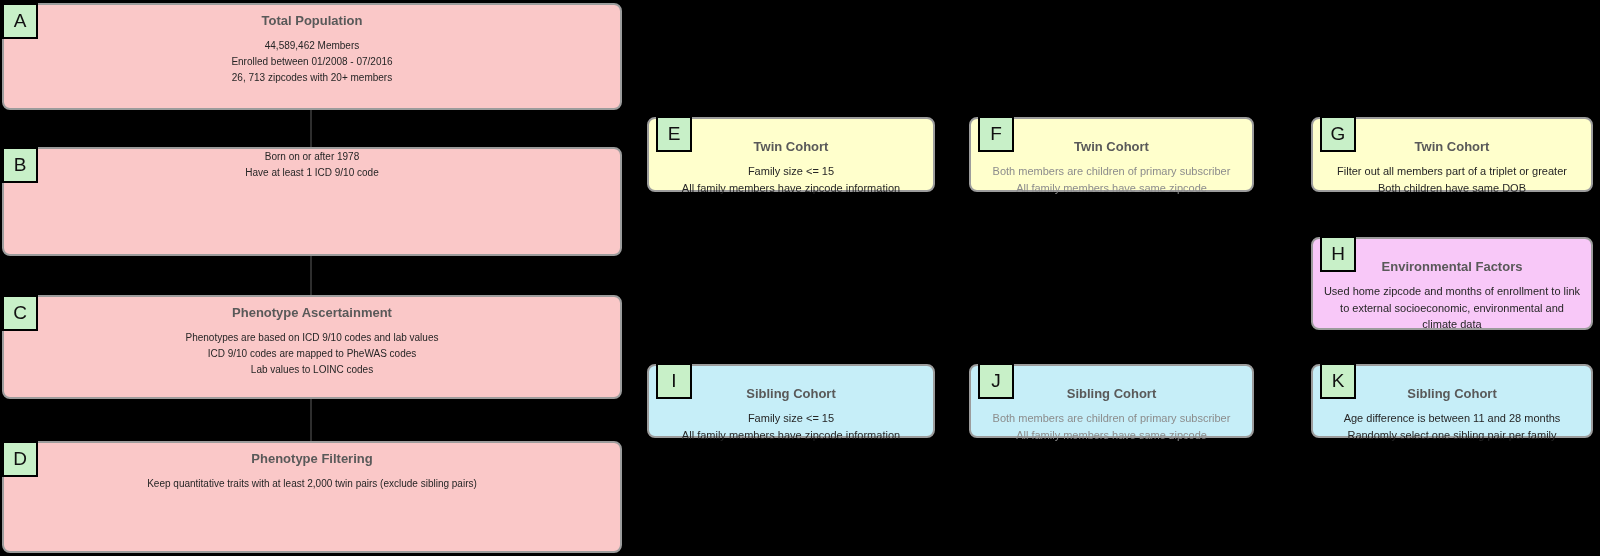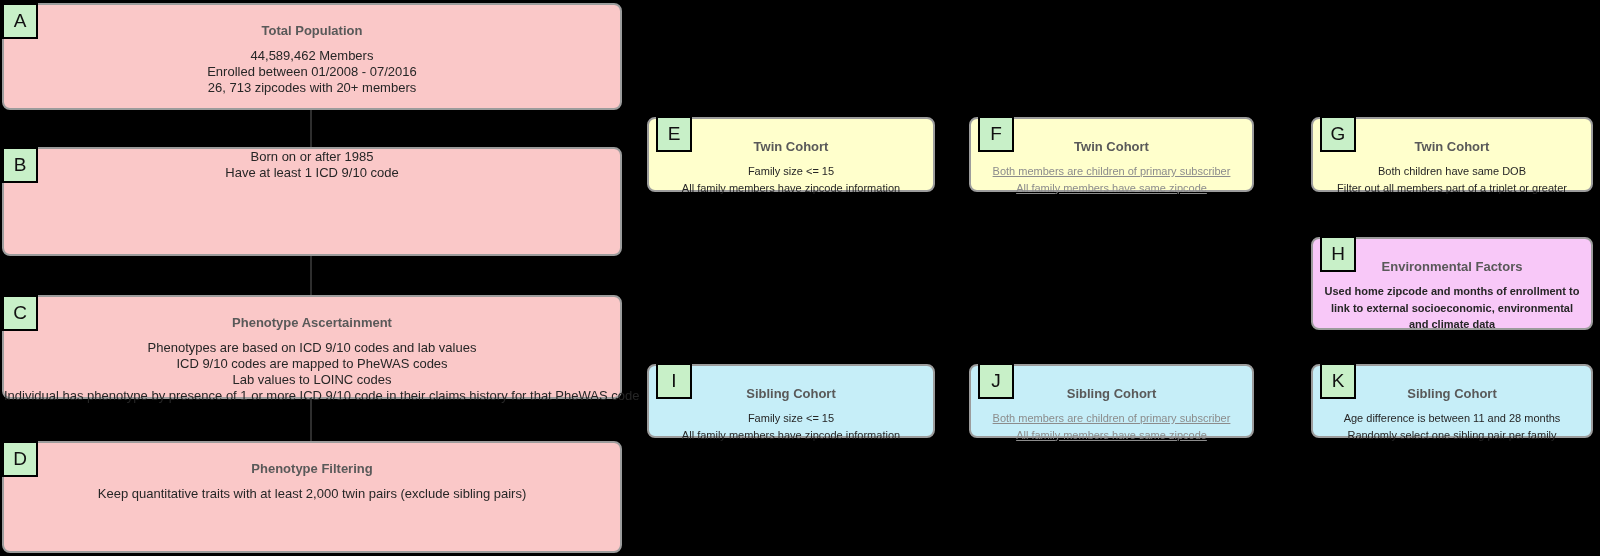--- a/index.html
+++ b/index.html
@@ -17,26 +17,26 @@
   .node.violet{background:#f8c8f8;}
   .tag{
     position:absolute;width:36px;height:36px;background:#c8f0c8;
     border:2px solid #000;box-sizing:border-box;
     display:flex;align-items:center;justify-content:center;
     font-size:19px;color:#111;z-index:2;
   }
   .tag.corner{left:-2px;top:-2px;}
   .tag.inset{left:7px;top:-3px;}
   .title{font-weight:bold;color:#595959;font-size:13px;line-height:16px;}
-  .big .title{padding-top:18px;margin-bottom:9px;}
+  .big .title{padding-top:8px;margin-bottom:9px;}
   .small .title{padding-top:20px;margin-bottom:8px;}
-  .line{font-size:13px;line-height:16px;color:#262626;white-space:nowrap;}
+  .line{font-size:10px;line-height:16px;color:#262626;white-space:nowrap;}
   .small .line{font-size:11px;line-height:16.5px;}
-  .line.wrap{white-space:normal;padding:0 10px;font-weight:bold;}
-  .dim .line{color:#8c8c8c;text-decoration:underline;}
+  .line.wrap{white-space:normal;padding:0 10px;}
+  .dim .line{color:#8c8c8c;}
   .connector{position:absolute;width:2px;background:#2e2e2e;}
 </style>
 </head>
 <body>
 
 <div id="canvas">
 
   <div class="connector" style="left:310px;top:110px;height:37px;"></div>
   <div class="connector" style="left:310px;top:256px;height:39px;"></div>
   <div class="connector" style="left:310px;top:398px;height:43px;"></div>
@@ -44,31 +44,30 @@
   <div class="node pink big" style="left:2px;top:3px;width:620px;height:107px;">
     <div class="tag corner">A</div>
     <div class="title">Total Population</div>
     <div class="line">44,589,462 Members</div>
     <div class="line">Enrolled between 01/2008 - 07/2016</div>
     <div class="line">26, 713 zipcodes with 20+ members</div>
   </div>
 
   <div class="node pink big" style="left:2px;top:147px;width:620px;height:109px;">
     <div class="tag corner">B</div>
-    <div class="line">Born on or after 1985</div>
+    <div class="line">Born on or after 1978</div>
     <div class="line">Have at least 1 ICD 9/10 code</div>
   </div>
 
   <div class="node pink big" style="left:2px;top:295px;width:620px;height:104px;">
     <div class="tag corner">C</div>
     <div class="title">Phenotype Ascertainment</div>
     <div class="line">Phenotypes are based on ICD 9/10 codes and lab values</div>
     <div class="line">ICD 9/10 codes are mapped to PheWAS codes</div>
     <div class="line">Lab values to LOINC codes</div>
-    <div class="line">Individual has phenotype by presence of 1 or more ICD 9/10 code in their claims history for that PheWAS code</div>
   </div>
 
   <div class="node pink big" style="left:2px;top:441px;width:620px;height:112px;">
     <div class="tag corner">D</div>
     <div class="title">Phenotype Filtering</div>
     <div class="line">Keep quantitative traits with at least 2,000 twin pairs (exclude sibling pairs)</div>
   </div>
 
   <div class="node yellow small" style="left:647px;top:117px;width:288px;height:75px;">
     <div class="tag inset">E</div>
@@ -80,22 +79,22 @@
   <div class="node yellow small dim" style="left:969px;top:117px;width:285px;height:75px;">
     <div class="tag inset">F</div>
     <div class="title">Twin Cohort</div>
     <div class="line">Both members are children of primary subscriber</div>
     <div class="line">All family members have same zipcode</div>
   </div>
 
   <div class="node yellow small" style="left:1311px;top:117px;width:282px;height:75px;">
     <div class="tag inset">G</div>
     <div class="title">Twin Cohort</div>
+    <div class="line">Filter out all members part of a triplet or greater</div>
     <div class="line">Both children have same DOB</div>
-    <div class="line">Filter out all members part of a triplet or greater</div>
   </div>
 
   <div class="node violet small" style="left:1311px;top:237px;width:282px;height:93px;">
     <div class="tag inset">H</div>
     <div class="title">Environmental Factors</div>
     <div class="line wrap">Used home zipcode and months of enrollment to link to external socioeconomic, environmental and climate data</div>
   </div>
 
   <div class="node cyan small" style="left:647px;top:364px;width:288px;height:74px;">
     <div class="tag inset">I</div>

